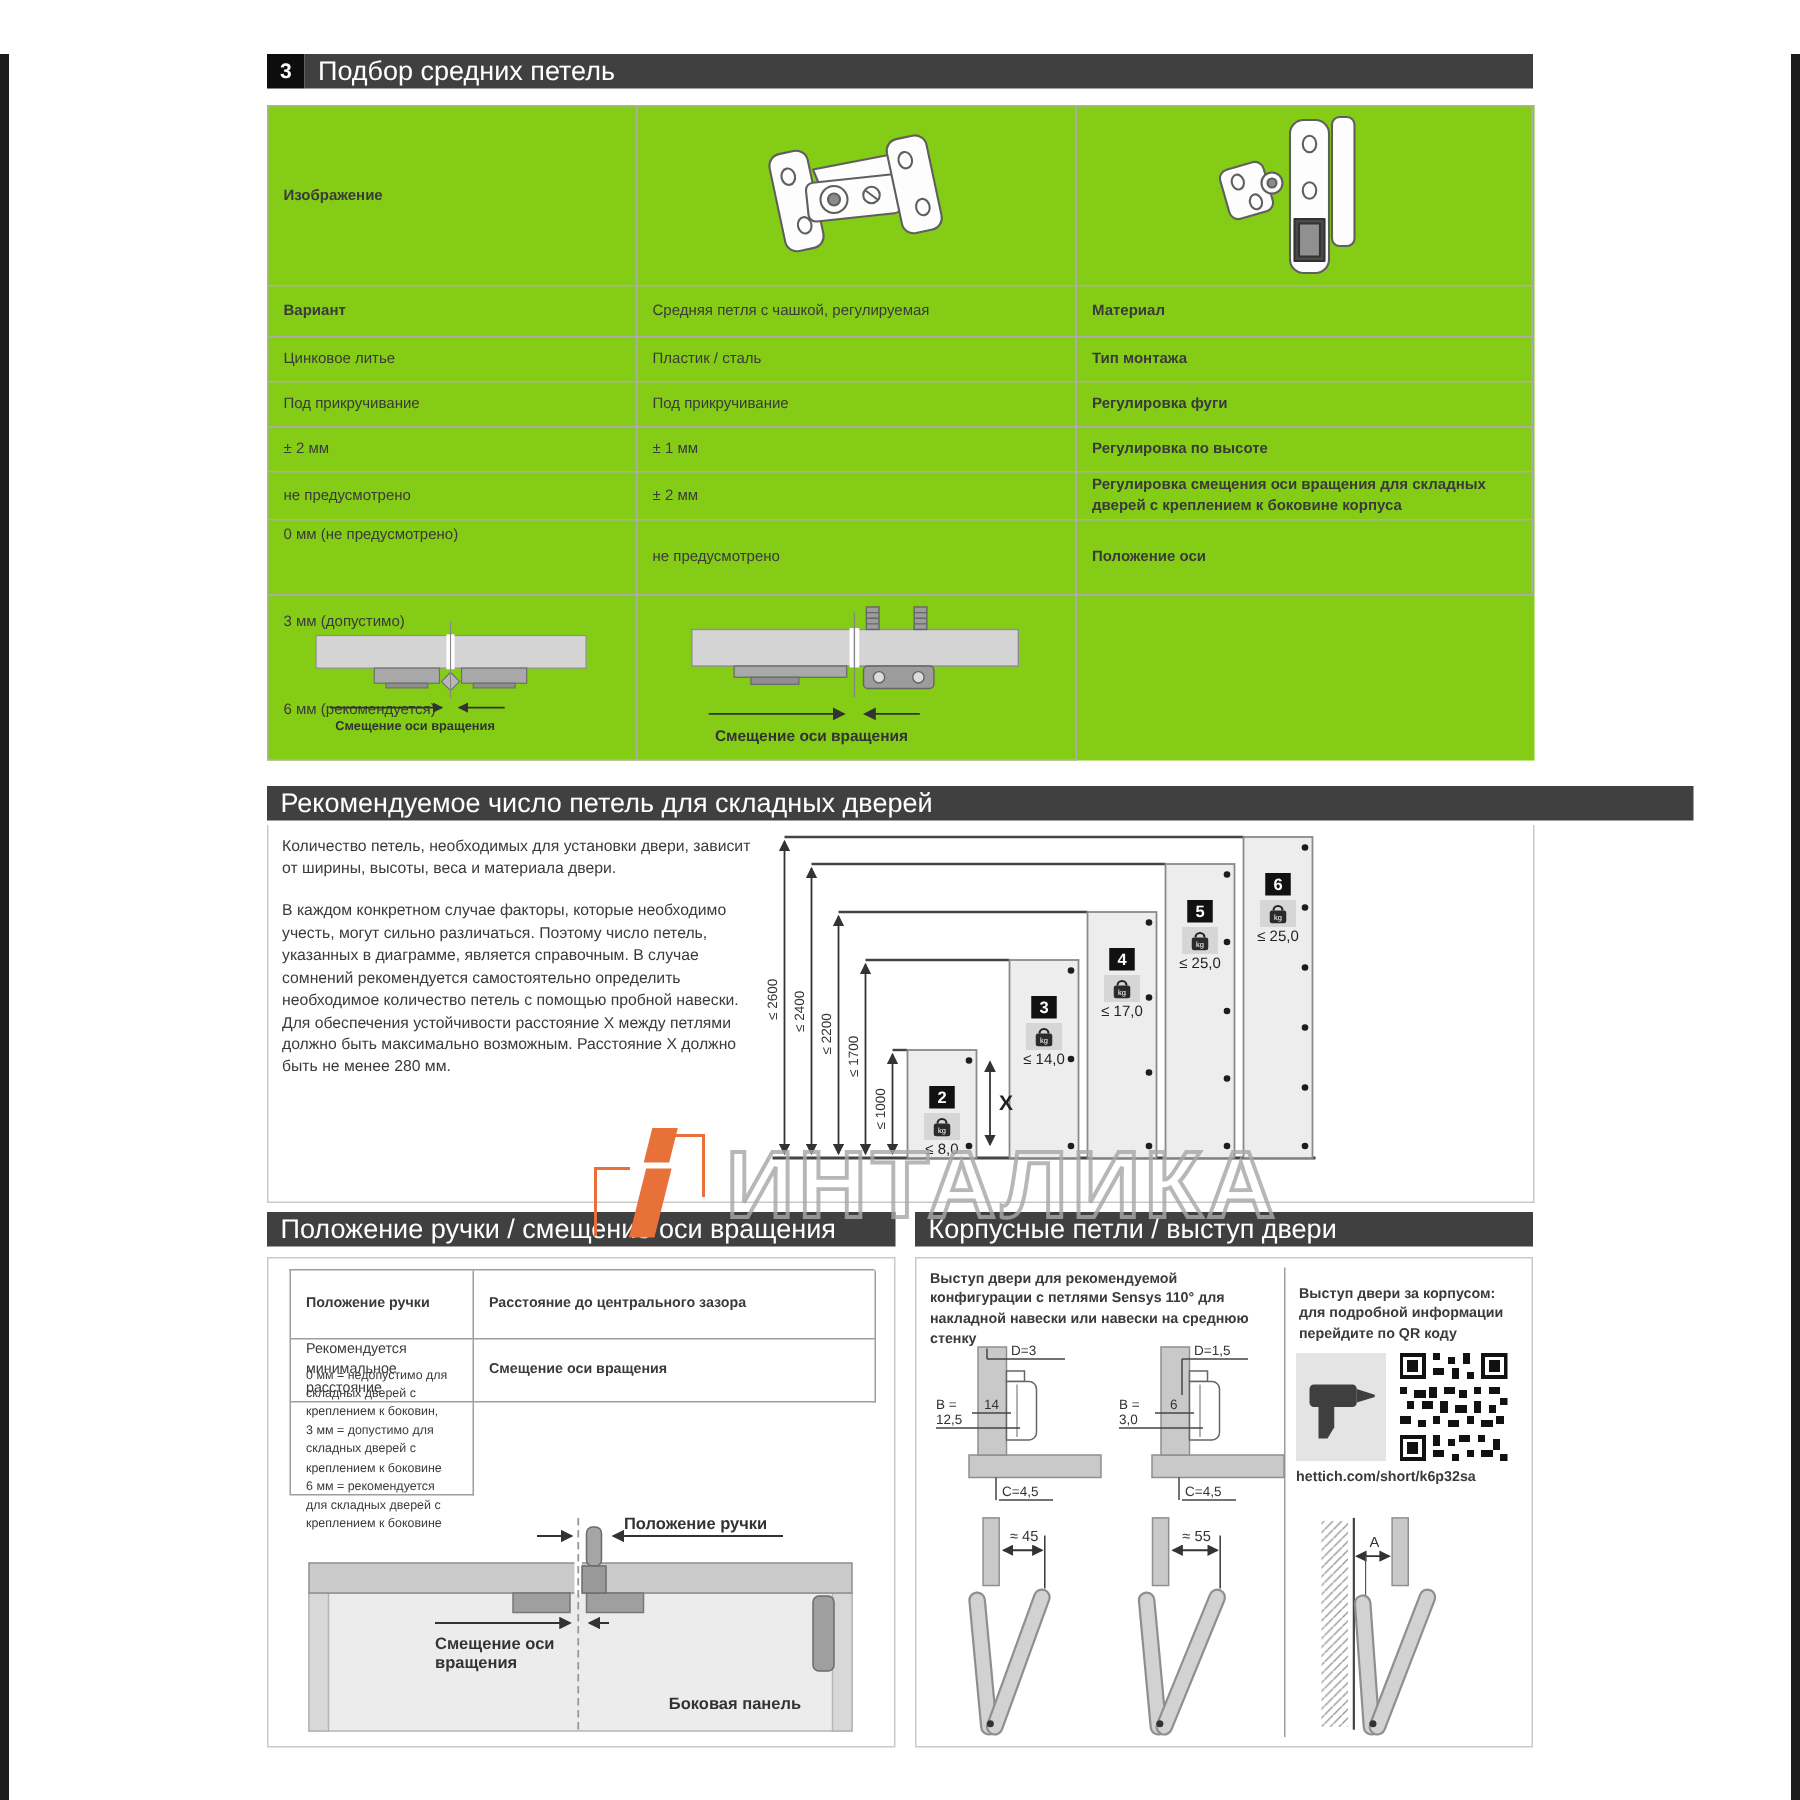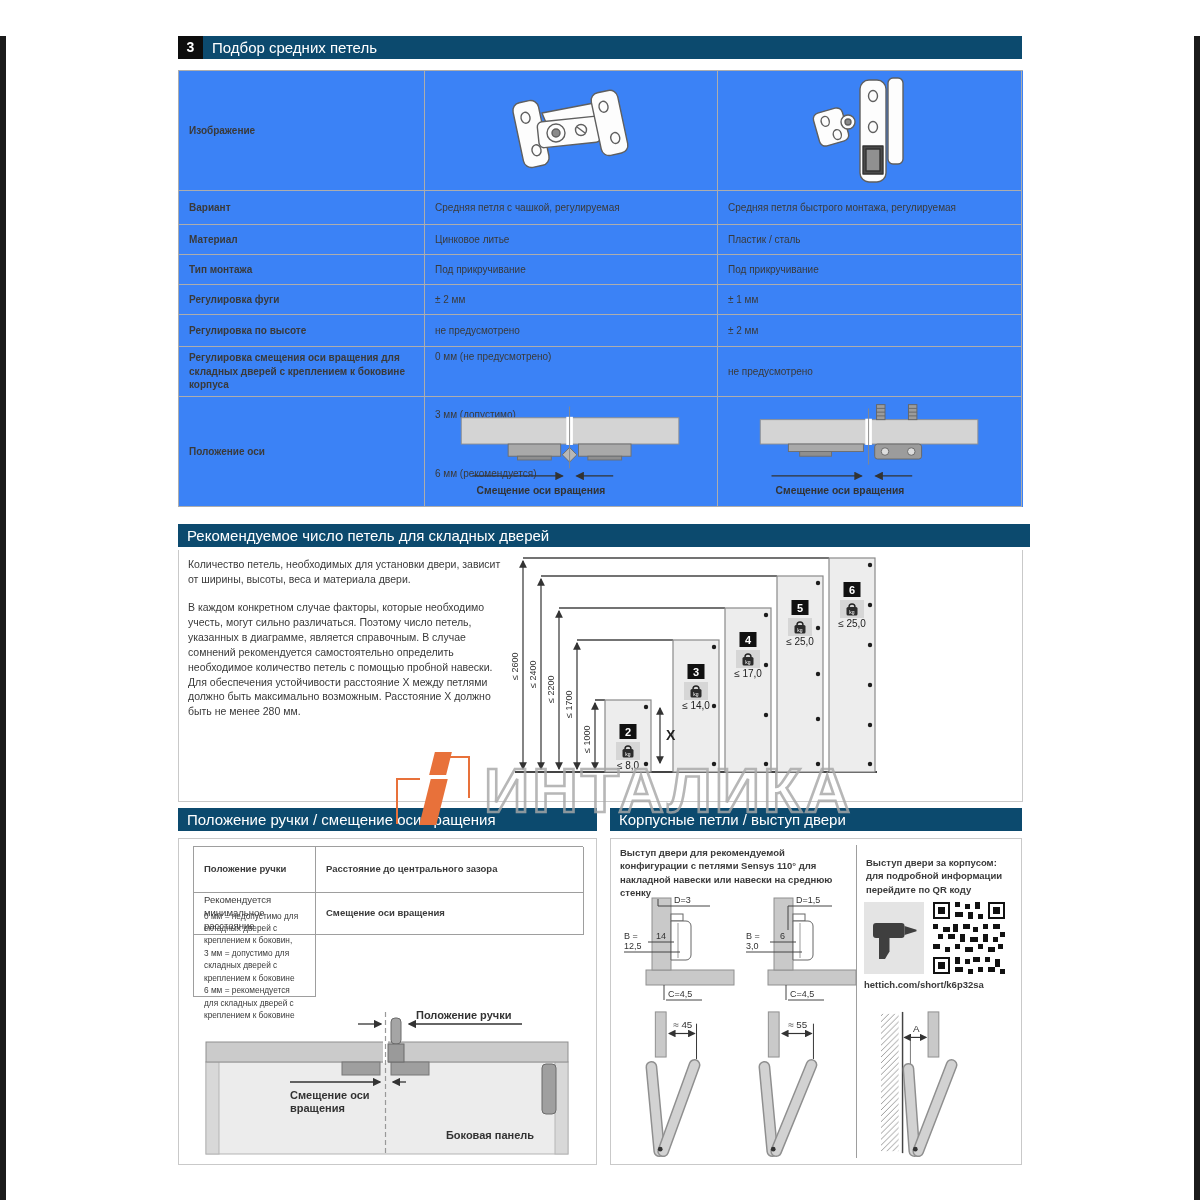--- a/index.html
+++ b/index.html
@@ -2,28 +2,28 @@
 <html><head>
 <meta charset="utf-8">
 <style>
   html,body{margin:0;padding:0;background:#fff;}
   .page{position:relative;width:1200px;height:1200px;background:#fff;overflow:hidden;
         font-family:"Liberation Sans",sans-serif;color:#3a3a3a;}
   .abs{position:absolute;}
   .edge{position:absolute;background:#1b1b1b;width:6px;}
   .numbox{position:absolute;width:25px;height:23px;background:#0d0d0d;color:#fff;
           font-size:14px;line-height:23px;text-align:center;font-weight:bold;}
-  .hbar{position:absolute;height:23px;background:#0c4a6e;color:#fff;font-size:15px;
+  .hbar{position:absolute;height:23px;background:#404040;color:#fff;font-size:18px;
         line-height:23px;padding-left:9px;box-sizing:border-box;white-space:nowrap;overflow:hidden;}
   .box{position:absolute;border:1px solid #c9c9c9;box-sizing:border-box;background:#fff;}
   
   .t1{position:absolute;left:178px;top:70px;width:845px;display:grid;
       grid-template-columns:246px 293px 304px;
       grid-template-rows:120px 34px 30px 30px 30px 32px 50px 110px;
-      border-top:1px solid #adadad;border-left:1px solid #adadad;box-sizing:border-box;background:#3b82f6;}
+      border-top:1px solid #adadad;border-left:1px solid #adadad;box-sizing:border-box;background:#84cc16;}
   .tc{border-right:1px solid #adadad;border-bottom:1px solid #adadad;display:flex;
       align-items:center;padding:2px 10px;box-sizing:border-box;font-size:10px;line-height:1.35;}
   .tl{font-weight:bold;}
   .cen{justify-content:center;}
   .lines div{line-height:1.45;margin-top:44px;}
   
   .para{position:absolute;font-size:10.5px;line-height:1.42;width:318px;}
   
   .t3{position:absolute;left:193px;top:846px;width:390px;display:grid;
       grid-template-columns:122px 268px;grid-template-rows:46px 42px 62px;
@@ -95,21 +95,20 @@
           <ellipse cx="27" cy="48" rx="4" ry="5" transform="rotate(-16 31 55)"></ellipse>
           <ellipse cx="35" cy="64" rx="4" ry="5" transform="rotate(-16 31 55)"></ellipse>
           <circle cx="48" cy="50" r="7"></circle>
           <circle cx="48" cy="50" r="3" fill="#8a8a8a"></circle>
         </g>
       </svg>
     </div>
 
     <div class="tc tl">Вариант</div>
     <div class="tc">Средняя петля с чашкой, регулируемая</div>
-    <div class="tc">Средняя петля быстрого монтажа, регулируемая</div>
 
     <div class="tc tl">Материал</div>
     <div class="tc">Цинковое литье</div>
     <div class="tc">Пластик / сталь</div>
 
     <div class="tc tl">Тип монтажа</div>
     <div class="tc">Под прикручивание</div>
     <div class="tc">Под прикручивание</div>
 
     <div class="tc tl">Регулировка фуги</div>
@@ -168,21 +167,21 @@
         <circle cx="161" cy="52" r="4" fill="#ddd" stroke="#666"></circle>
         <circle cx="189" cy="52" r="4" fill="#ddd" stroke="#666"></circle>
         <line x1="143.5" y1="6" x2="143.5" y2="66" stroke="#888" stroke-width="1"></line>
         <line x1="40" y1="78" x2="136" y2="78" stroke="#333" stroke-width="1.4" marker-end="url(#arr)"></line>
         <line x1="190" y1="78" x2="151" y2="78" stroke="#333" stroke-width="1.4" marker-end="url(#arr)"></line>
         <text x="113" y="97" text-anchor="middle" font-size="11" font-weight="bold" fill="#333">Смещение оси вращения</text>
       </svg>
     </div>
   </div>
 
-  <div class="hbar" style="left:178px;top:524px;width:852px">Рекомендуемое число петель для складных дверей</div>
+  <div class="hbar" style="left:178px;top:524px;width:951px">Рекомендуемое число петель для складных дверей</div>
   <div class="box" style="left:178px;top:550px;width:845px;height:252px;border-top:none"></div>
   <div class="para" style="left:188px;top:557px">Количество петель, необходимых для установки двери, зависит от ширины, высоты, веса и материала двери.</div>
   <div class="para" style="left:188px;top:600px">В каждом конкретном случае факторы, которые необходимо учесть, могут сильно различаться. Поэтому число петель, указанных в диаграмме, является справочным. В случае сомнений рекомендуется самостоятельно определить необходимое количество петель с помощью пробной навески. Для обеспечения устойчивости расстояние X между петлями должно быть максимально возможным. Расстояние X должно быть не менее 280 мм.</div>
 
   <svg class="abs" style="left:505px;top:548px" width="380" height="252" viewBox="0 0 380 252">
 
     <line x1="10" y1="224" x2="372" y2="224" stroke="#444" stroke-width="2"></line>
 
     <g stroke="#444" stroke-width="1.6">
       <line x1="18" y1="10" x2="324" y2="10"></line>

